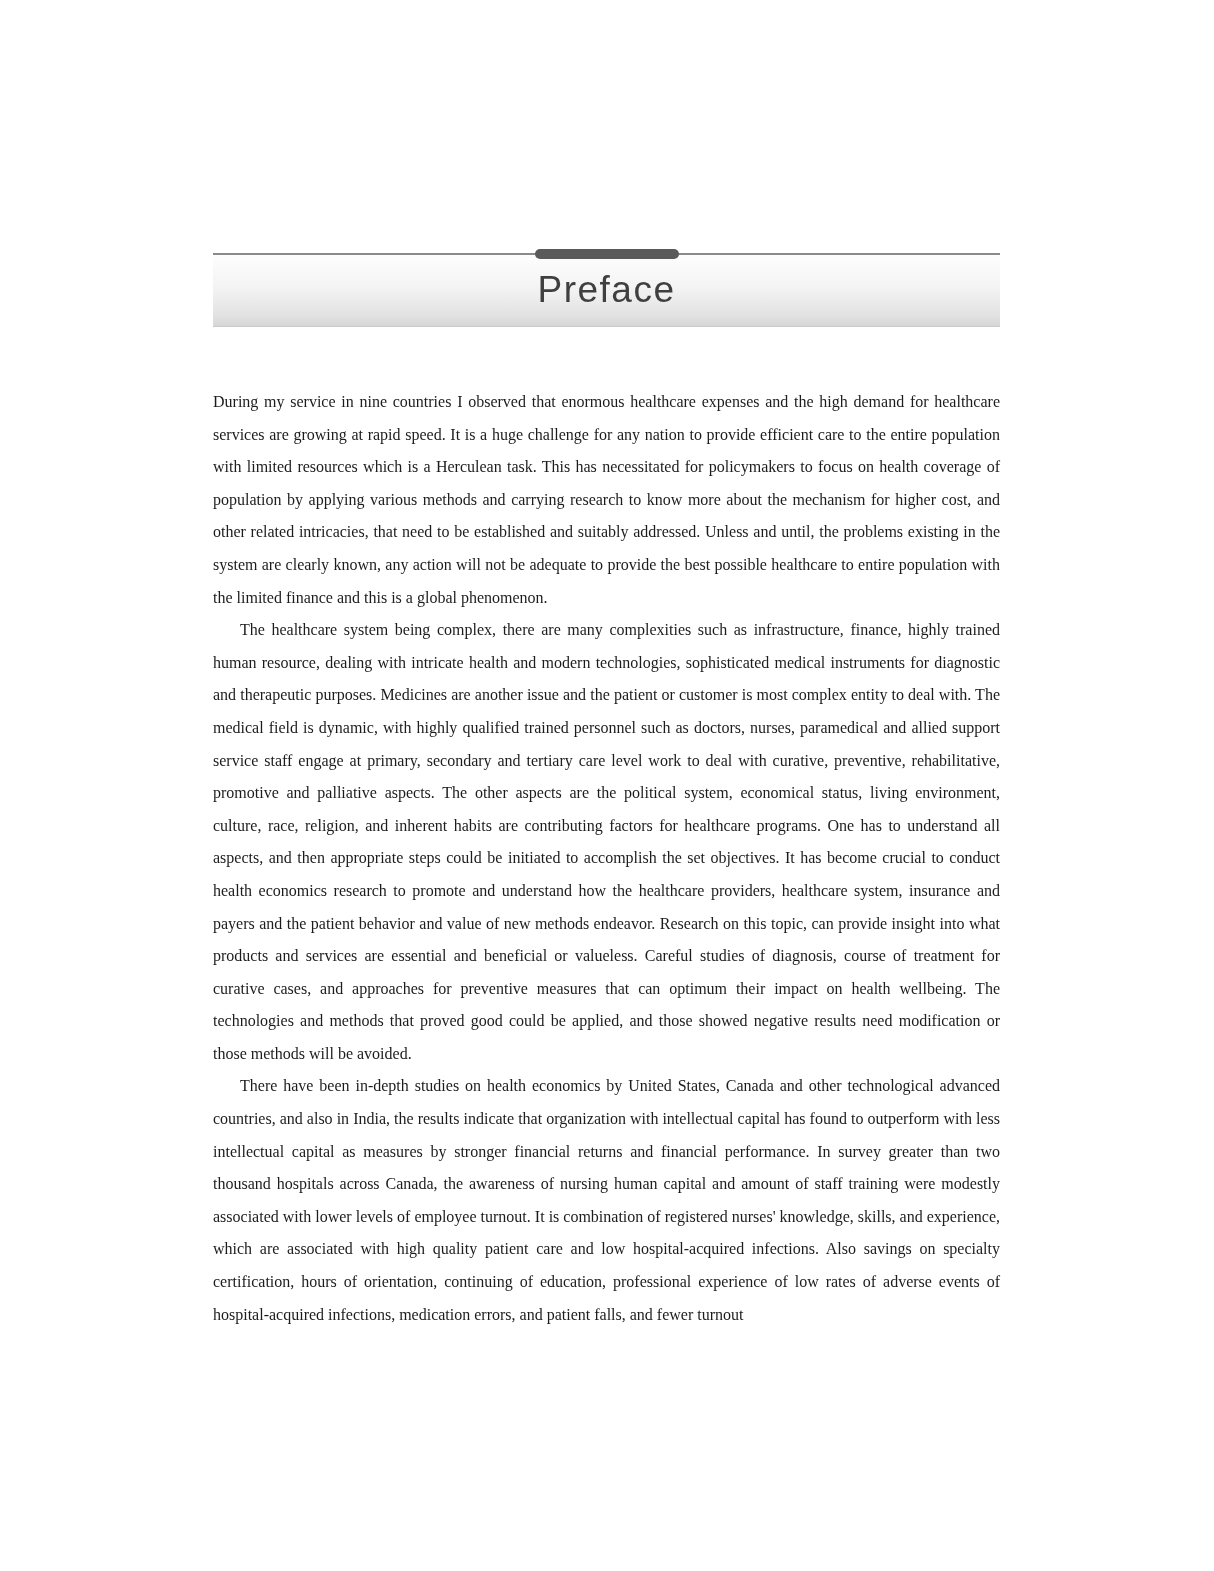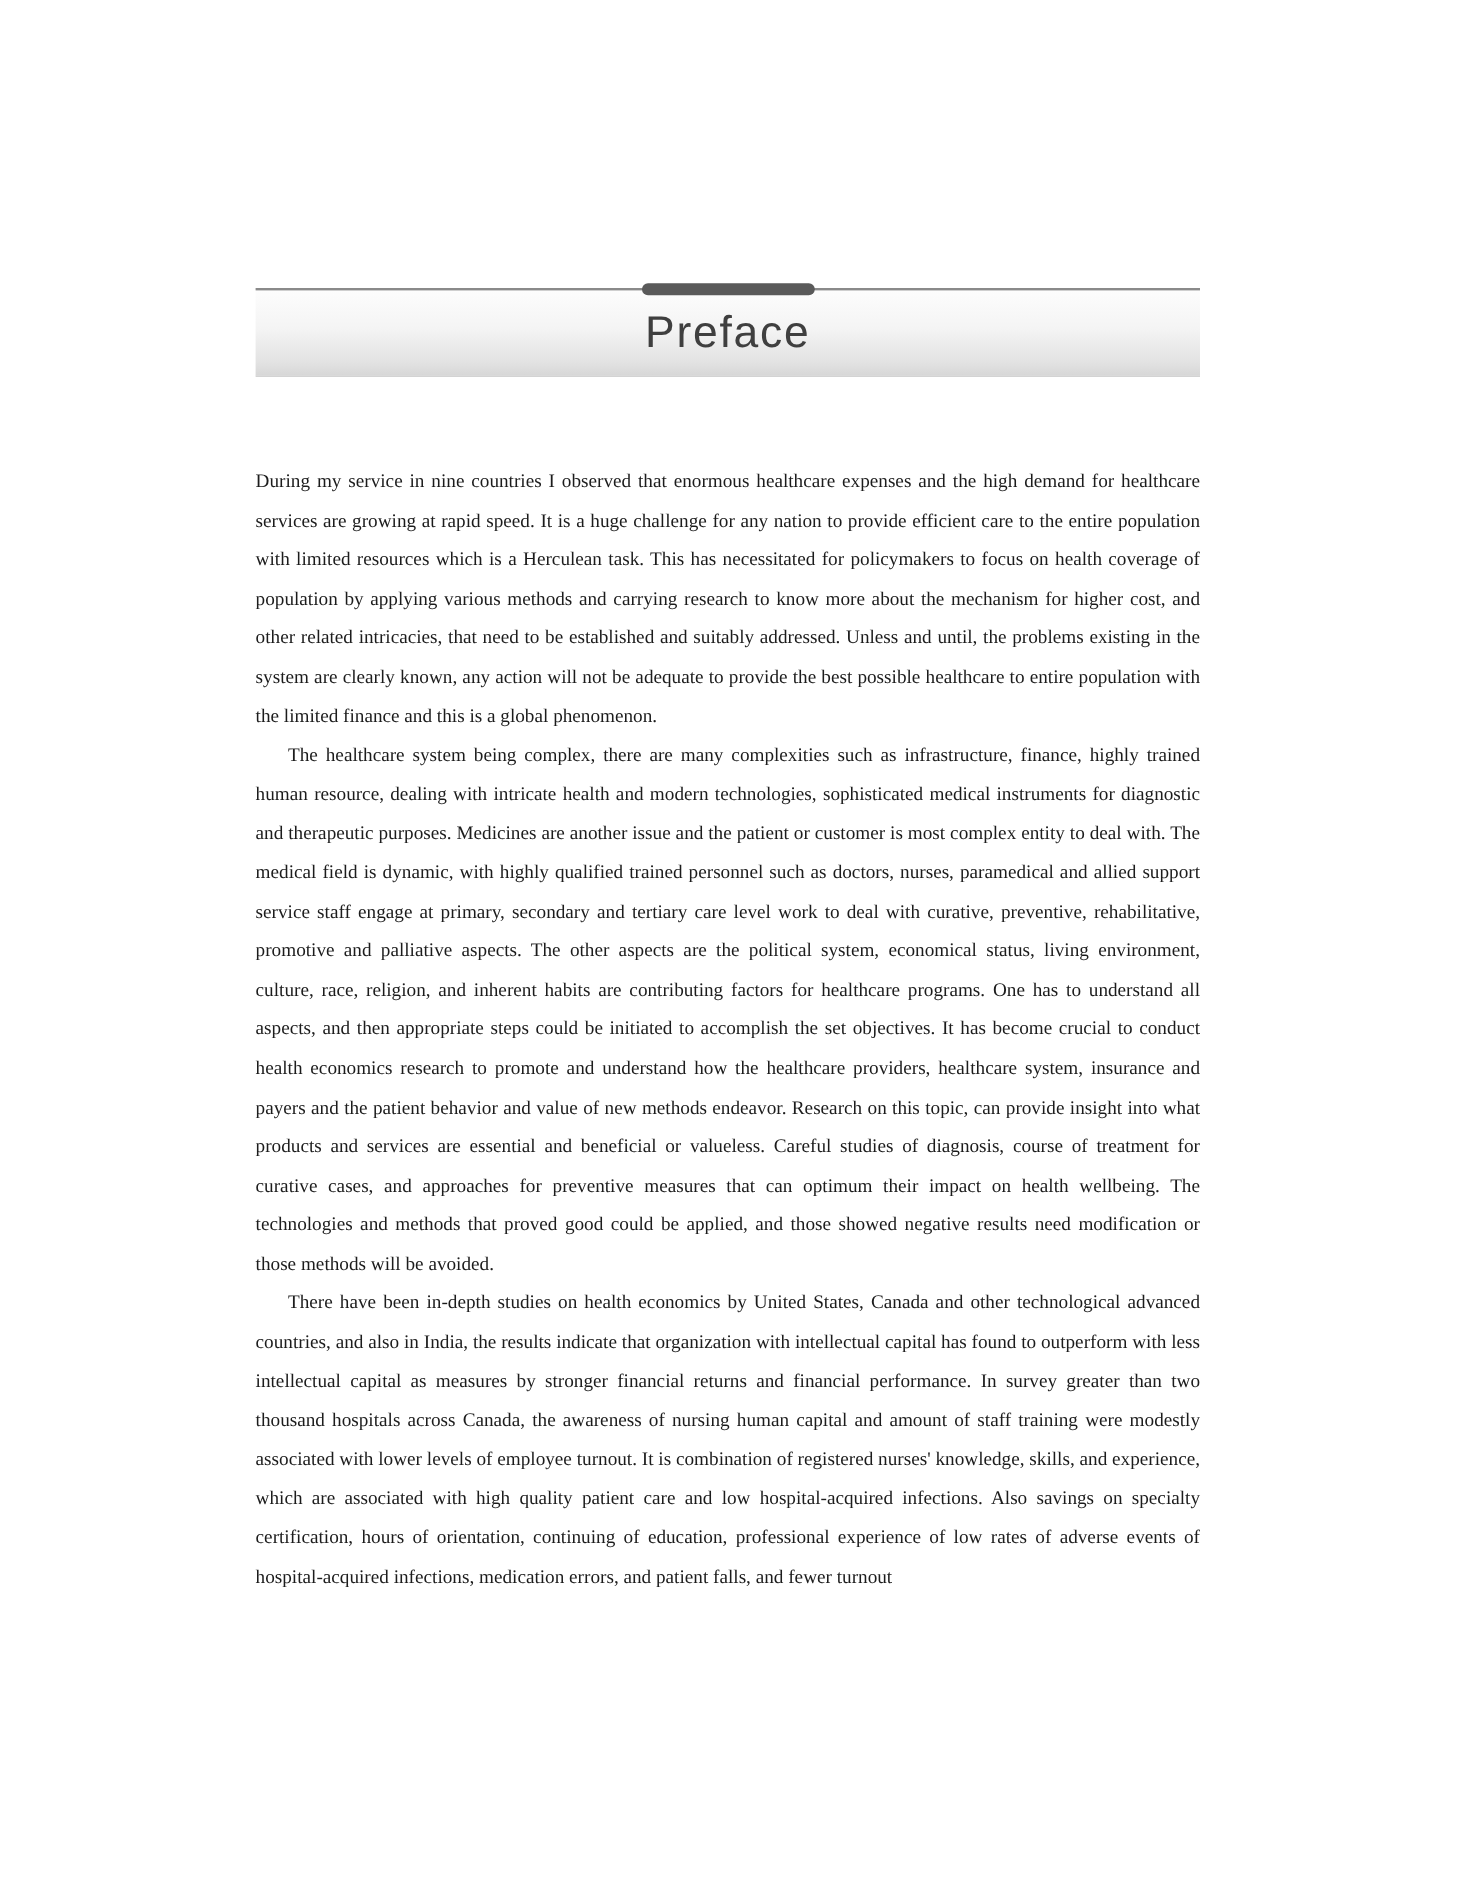--- a/index.html
+++ b/index.html
@@ -21,21 +21,21 @@
     top: 0;
     left: 0;
     width: 1214px;
     height: 1571px;
     background: #ffffff;
   }
 
   
   .header-banner {
     position: absolute;
-    top: 240px;
+    top: 253px;
     left: 213px;
     width: 787px;
     height: 74px;
     background: linear-gradient(to bottom, #fdfdfd 0%, #f4f4f4 45%, #e2e2e2 85%, #d7d7d7 100%);
     border-top: 2px solid #8a8a8a;
     border-bottom: 1px solid #c9c9c9;
   }
 
   .header-accent-bar {
     position: absolute;

